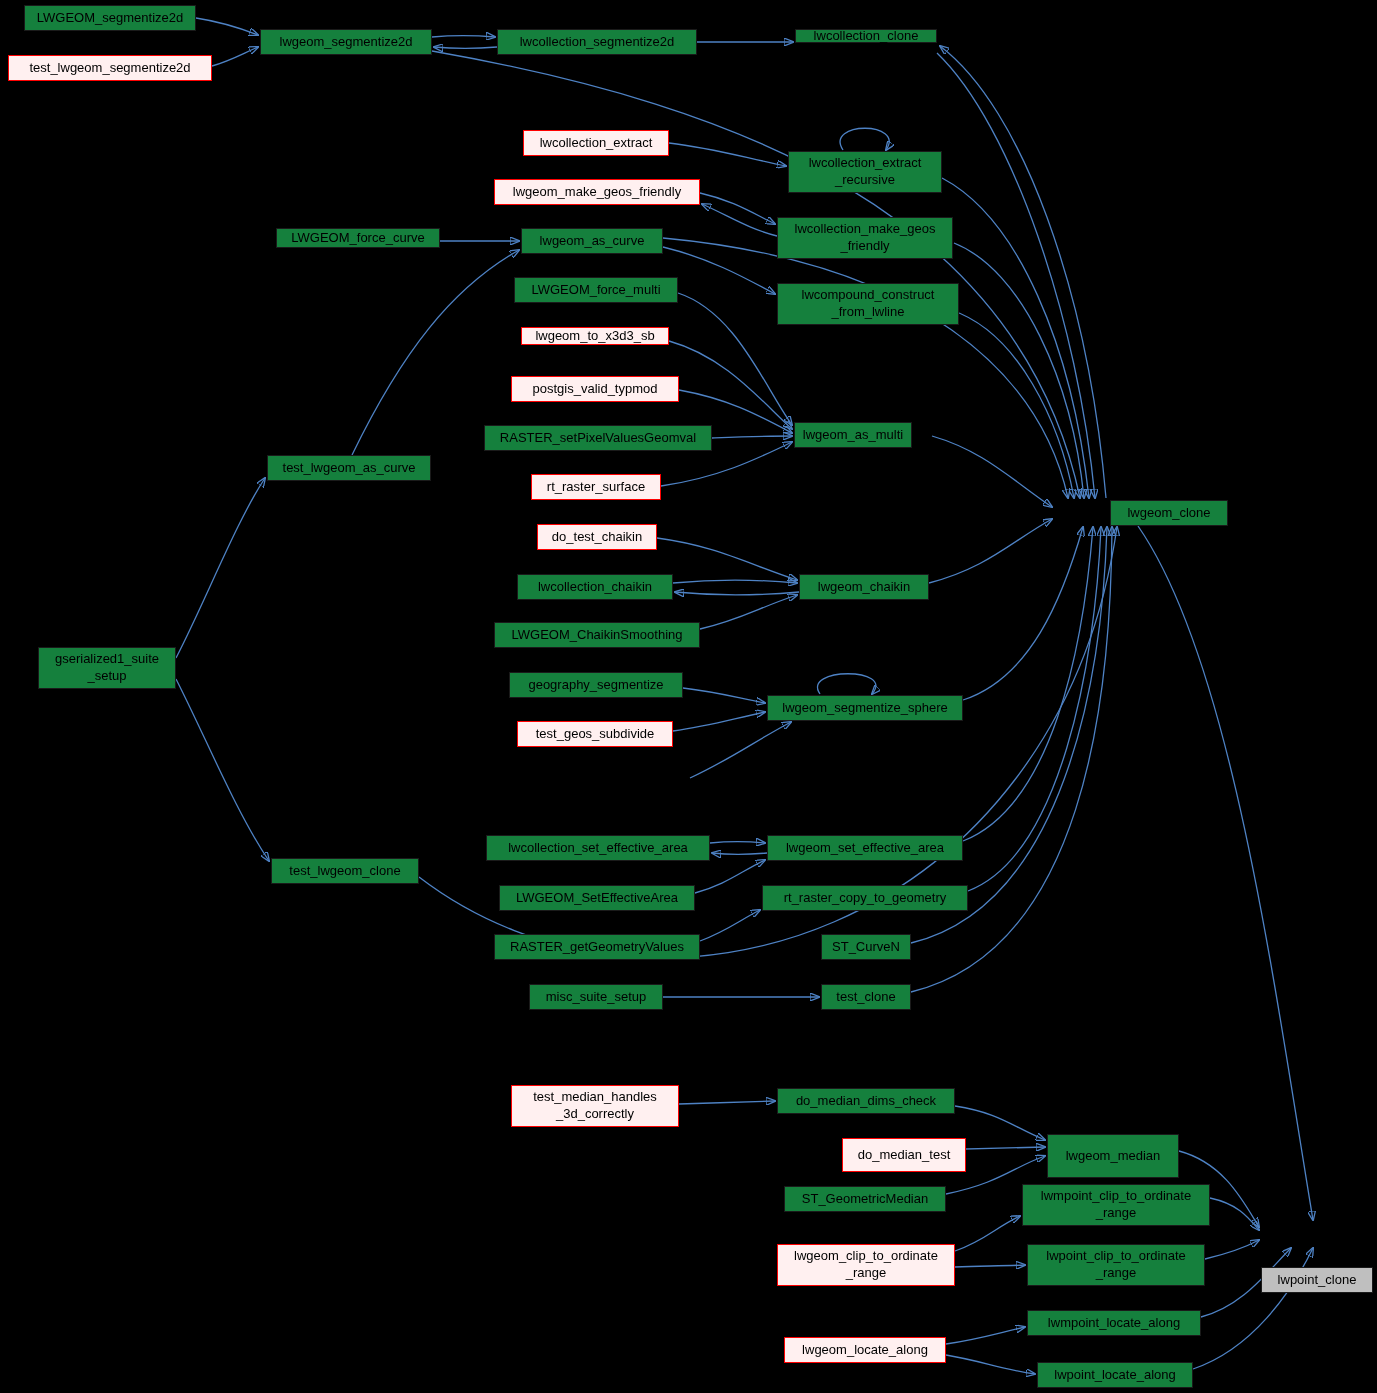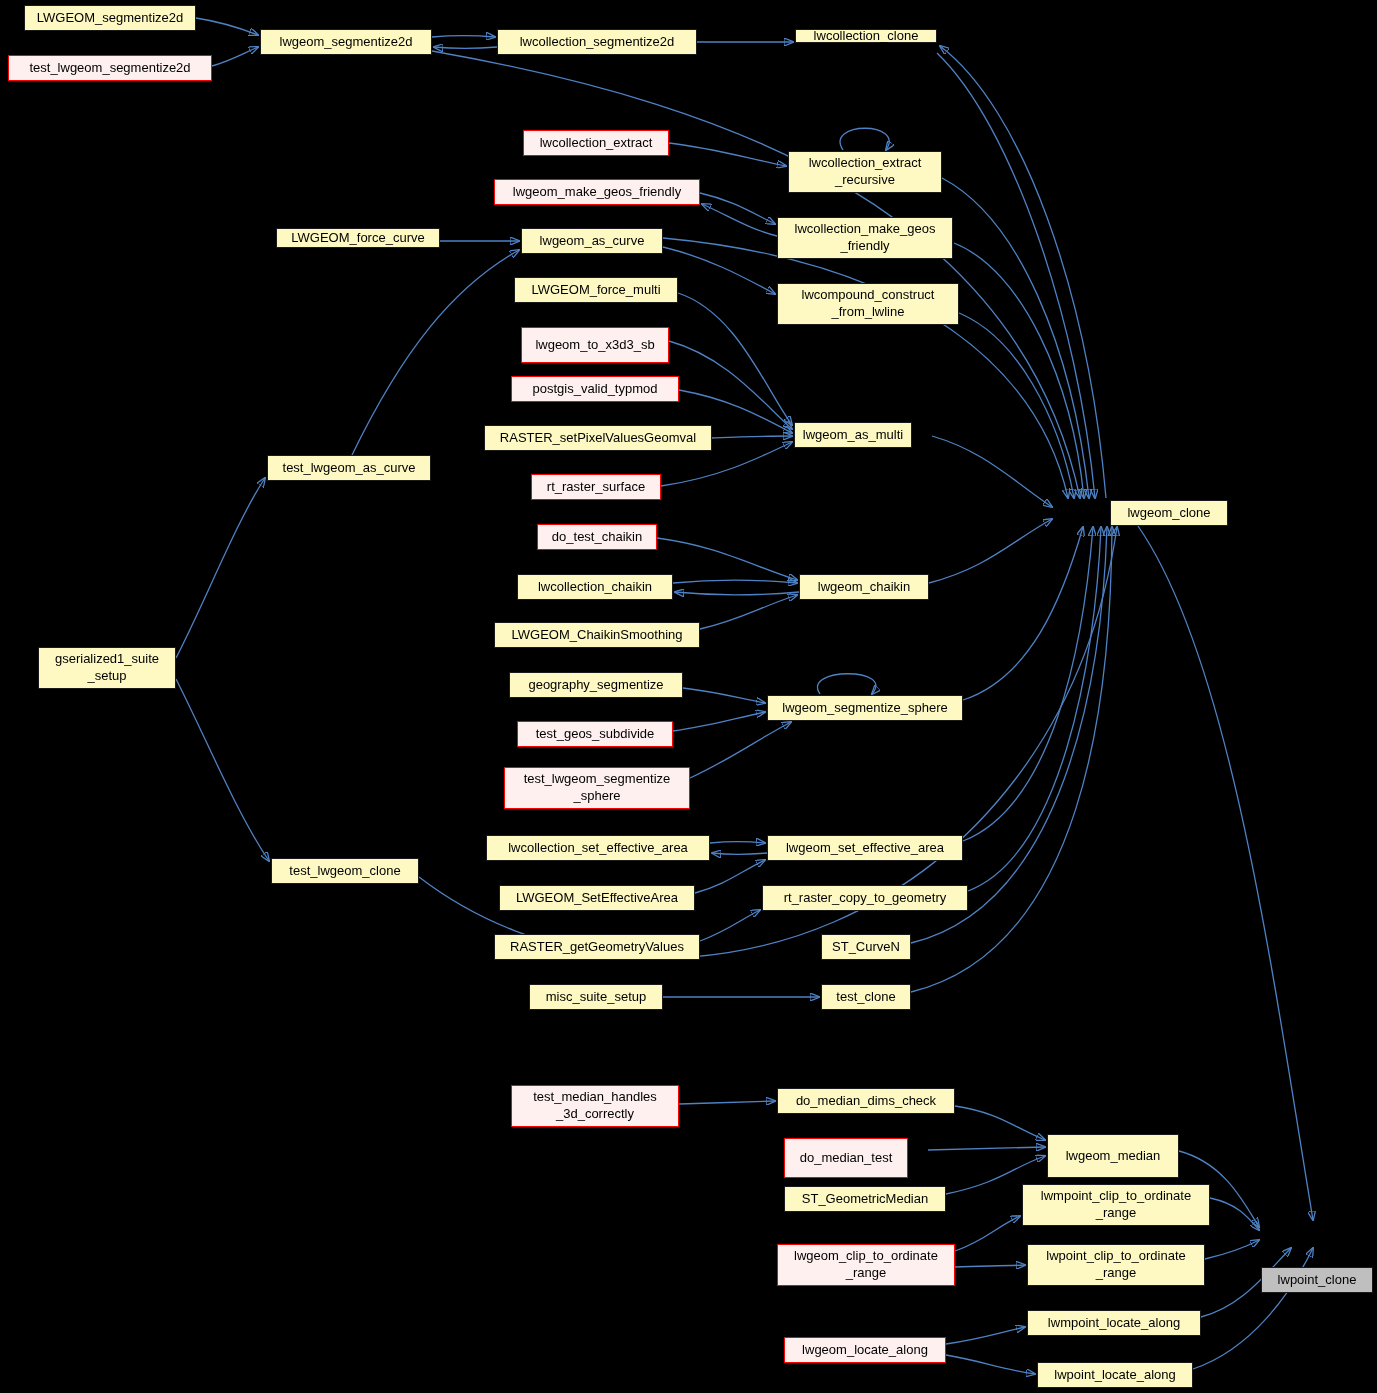--- a/index.html
+++ b/index.html
@@ -6,21 +6,21 @@
   html,body { background:#000; }
   .canvas {
     position:relative; width:1377px; height:1393px; background:#000;
     font-family:"Liberation Sans","DejaVu Sans",sans-serif;
     overflow:hidden;
   }
   svg.edges { position:absolute; left:0; top:0; display:block; }
   svg.edges path { fill:none; stroke:#4e82c4; stroke-width:1.3px; }
   .node {
     position:absolute; display:flex; align-items:center; justify-content:center;
-    text-align:center; background:#fef9c3; border:1px solid #1a1a1a; color:#000;
+    text-align:center; background:#15803d; border:1px solid #1a1a1a; color:#000;
     font-size:13px; line-height:1.3; white-space:pre-line; cursor:pointer;
     padding:0 3px;
   }
   .node.red { background:#fff0f0; border-color:#ff0000; }
   .node.target { background:#bfbfbf; border-color:#1a1a1a; cursor:default;margin-top:46px; }
 </style>
 </head>
 <body>
 
 <div class="canvas">
@@ -117,51 +117,49 @@
   <div class="node" style="left:788px;top:151px;width:154px;height:42px">lwcollection_extract
 _recursive</div>
   <div class="node red" style="left:494px;top:179px;width:206px;height:26px">lwgeom_make_geos_friendly</div>
   <div class="node" style="left:276px;top:228px;width:164px;height:20px">LWGEOM_force_curve</div>
   <div class="node" style="left:521px;top:228px;width:142px;height:26px">lwgeom_as_curve</div>
   <div class="node" style="left:777px;top:217px;width:176px;height:42px">lwcollection_make_geos
 _friendly</div>
   <div class="node" style="left:514px;top:277px;width:164px;height:26px">LWGEOM_force_multi</div>
   <div class="node" style="left:777px;top:283px;width:182px;height:42px">lwcompound_construct
 _from_lwline</div>
-  <div class="node red" style="left:521px;top:327px;width:148px;height:36px">lwgeom_to_x3d3_sb</div>
+  <div class="node red" style="left:521px;top:327px;width:148px;height:18px">lwgeom_to_x3d3_sb</div>
   <div class="node red" style="left:511px;top:376px;width:168px;height:26px">postgis_valid_typmod</div>
   <div class="node" style="left:484px;top:425px;width:228px;height:26px">RASTER_setPixelValuesGeomval</div>
   <div class="node" style="left:794px;top:422px;width:118px;height:26px">lwgeom_as_multi</div>
   <div class="node red" style="left:531px;top:474px;width:130px;height:26px">rt_raster_surface</div>
   <div class="node" style="left:267px;top:455px;width:164px;height:26px">test_lwgeom_as_curve</div>
   <div class="node" style="left:1110px;top:500px;width:118px;height:26px">lwgeom_clone</div>
   <div class="node red" style="left:537px;top:524px;width:120px;height:26px">do_test_chaikin</div>
   <div class="node" style="left:517px;top:574px;width:156px;height:26px">lwcollection_chaikin</div>
   <div class="node" style="left:799px;top:574px;width:130px;height:26px">lwgeom_chaikin</div>
   <div class="node" style="left:494px;top:622px;width:206px;height:26px">LWGEOM_ChaikinSmoothing</div>
   <div class="node" style="left:38px;top:647px;width:138px;height:42px">gserialized1_suite
 _setup</div>
   <div class="node" style="left:509px;top:672px;width:174px;height:26px">geography_segmentize</div>
   <div class="node" style="left:767px;top:695px;width:196px;height:26px">lwgeom_segmentize_sphere</div>
   <div class="node red" style="left:517px;top:721px;width:156px;height:26px">test_geos_subdivide</div>
-  <div class="node red" style="left:504px;top:767px;width:186px;height:42px">test_lwgeom_segmentize
-_sphere</div>
   <div class="node" style="left:486px;top:835px;width:224px;height:26px">lwcollection_set_effective_area</div>
   <div class="node" style="left:767px;top:835px;width:196px;height:26px">lwgeom_set_effective_area</div>
   <div class="node" style="left:271px;top:858px;width:148px;height:26px">test_lwgeom_clone</div>
   <div class="node" style="left:499px;top:885px;width:196px;height:26px">LWGEOM_SetEffectiveArea</div>
   <div class="node" style="left:762px;top:885px;width:206px;height:26px">rt_raster_copy_to_geometry</div>
   <div class="node" style="left:494px;top:934px;width:206px;height:26px">RASTER_getGeometryValues</div>
   <div class="node" style="left:821px;top:934px;width:90px;height:26px">ST_CurveN</div>
   <div class="node" style="left:529px;top:984px;width:134px;height:26px">misc_suite_setup</div>
   <div class="node" style="left:821px;top:984px;width:90px;height:26px">test_clone</div>
   <div class="node red" style="left:511px;top:1085px;width:168px;height:42px">test_median_handles
 _3d_correctly</div>
   <div class="node" style="left:777px;top:1088px;width:178px;height:26px">do_median_dims_check</div>
-  <div class="node red" style="left:784px;top:1138px;width:124px;height:40px">do_median_test</div>
+  <div class="node red" style="left:842px;top:1138px;width:124px;height:34px">do_median_test</div>
   <div class="node" style="left:1047px;top:1134px;width:132px;height:44px">lwgeom_median</div>
   <div class="node" style="left:784px;top:1186px;width:162px;height:26px">ST_GeometricMedian</div>
   <div class="node" style="left:1022px;top:1184px;width:188px;height:42px">lwmpoint_clip_to_ordinate
 _range</div>
   <div class="node red" style="left:777px;top:1244px;width:178px;height:42px">lwgeom_clip_to_ordinate
 _range</div>
   <div class="node" style="left:1027px;top:1244px;width:178px;height:42px">lwpoint_clip_to_ordinate
 _range</div>
   <div class="node target" style="left:1261px;top:1221px;width:112px;height:26px">lwpoint_clone</div>
   <div class="node" style="left:1027px;top:1310px;width:174px;height:26px">lwmpoint_locate_along</div>

